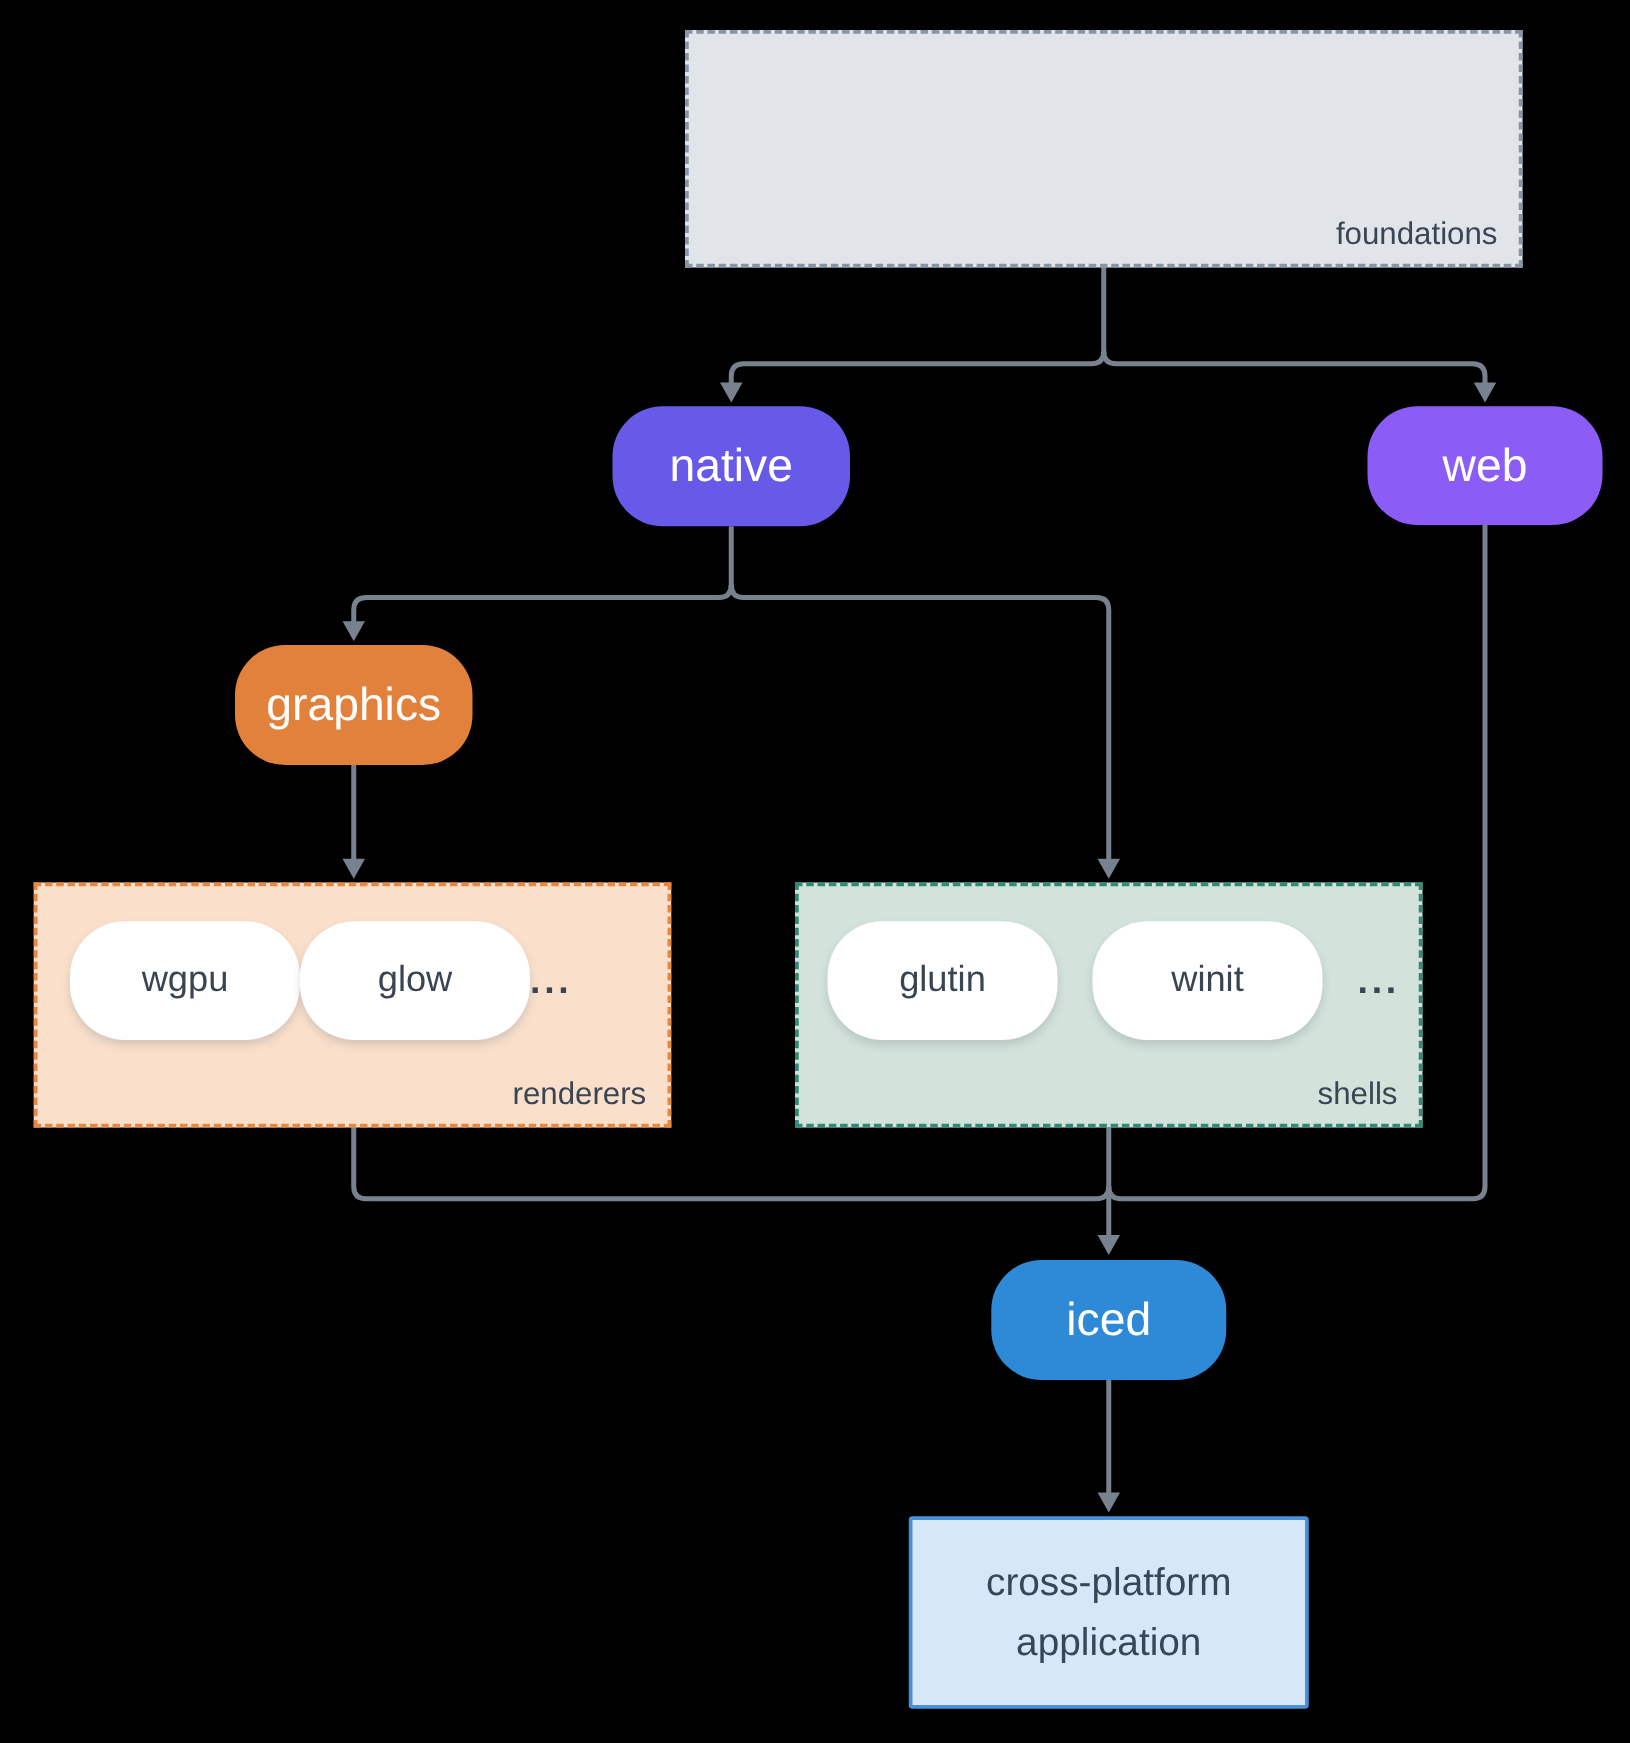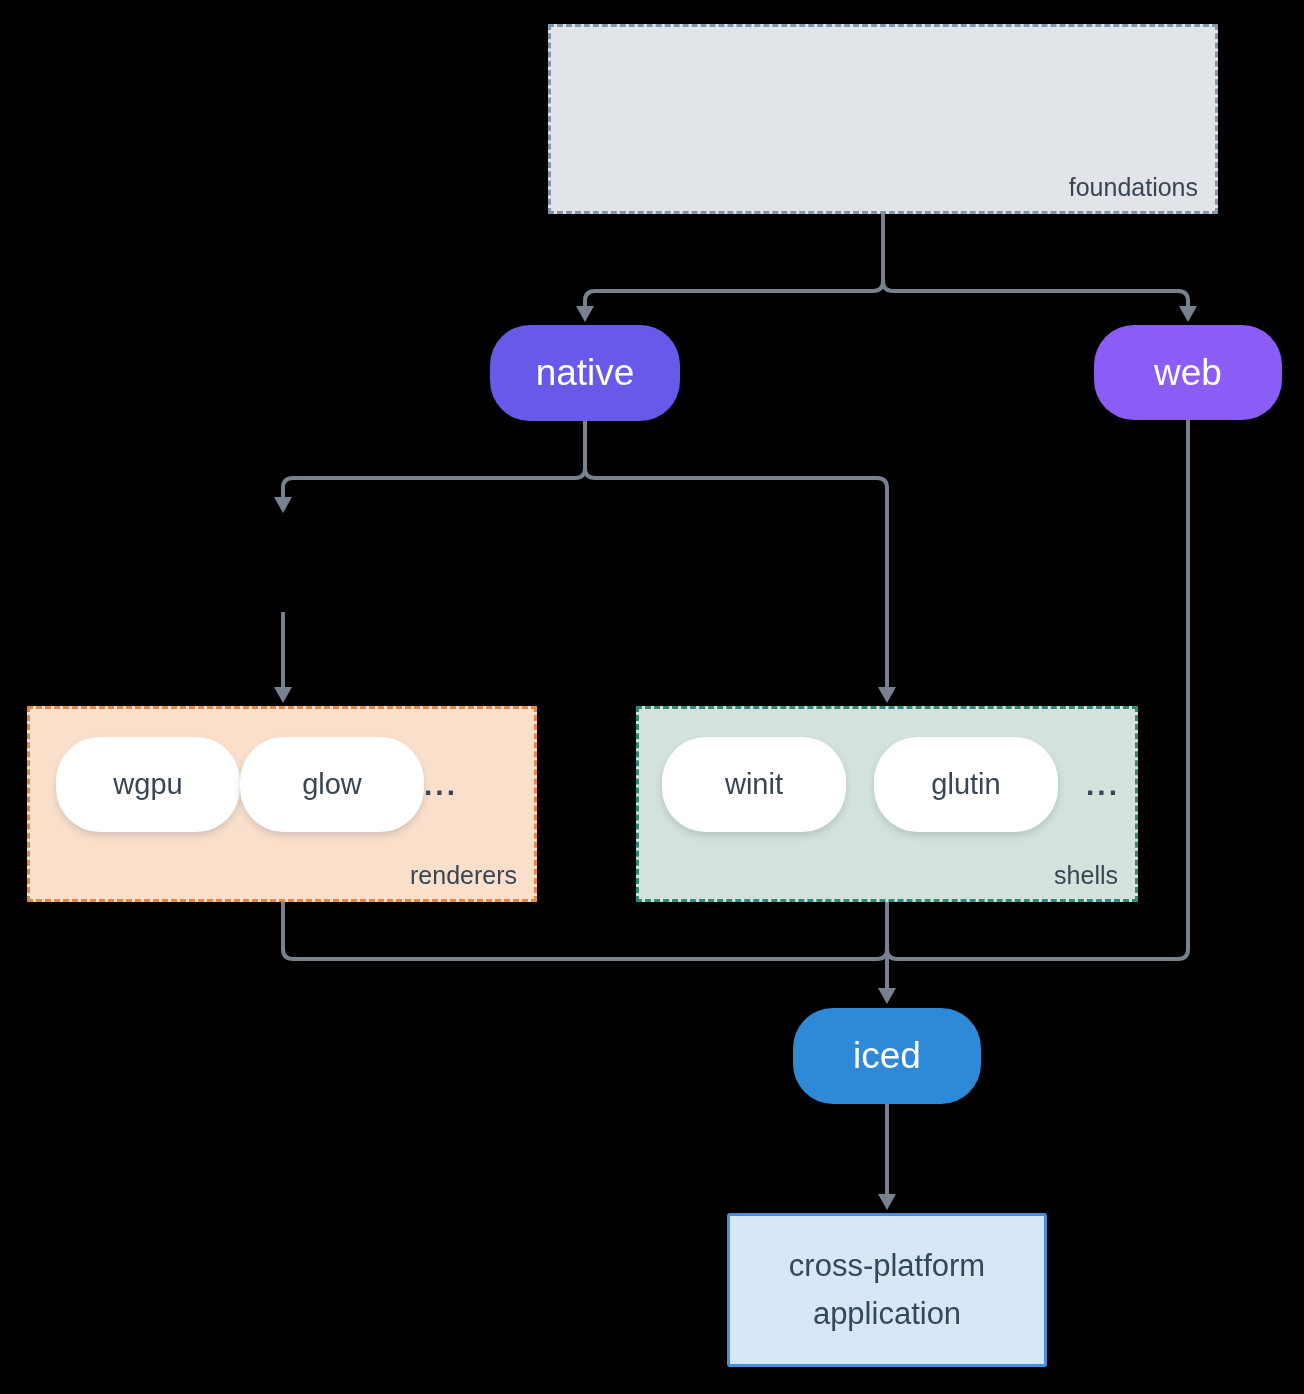--- a/index.html
+++ b/index.html
@@ -146,34 +146,35 @@
 
   <section class="group group-foundations">
     <div class="pill-row">
     </div>
     <div class="group-label">foundations</div>
   </section>
 
   <div class="node node-native">native</div>
   <div class="node node-web">web</div>
 
+  <div class="node node-graphics">graphics</div>
 
   <section class="group group-renderers">
     <div class="pill-row">
       <div class="pill pill-white">wgpu</div>
       <div class="pill pill-white">glow</div>
       <span class="ellipsis">...</span>
     </div>
     <div class="group-label">renderers</div>
   </section>
 
   <section class="group group-shells">
     <div class="pill-row">
+      <div class="pill pill-white">glutin</div>
       <div class="pill pill-white">winit</div>
-      <div class="pill pill-white">glutin</div>
       <span class="ellipsis">...</span>
     </div>
     <div class="group-label">shells</div>
   </section>
 
   <div class="node node-iced">iced</div>
 
   <div class="terminal">cross-platform application</div>
 
 </div>

